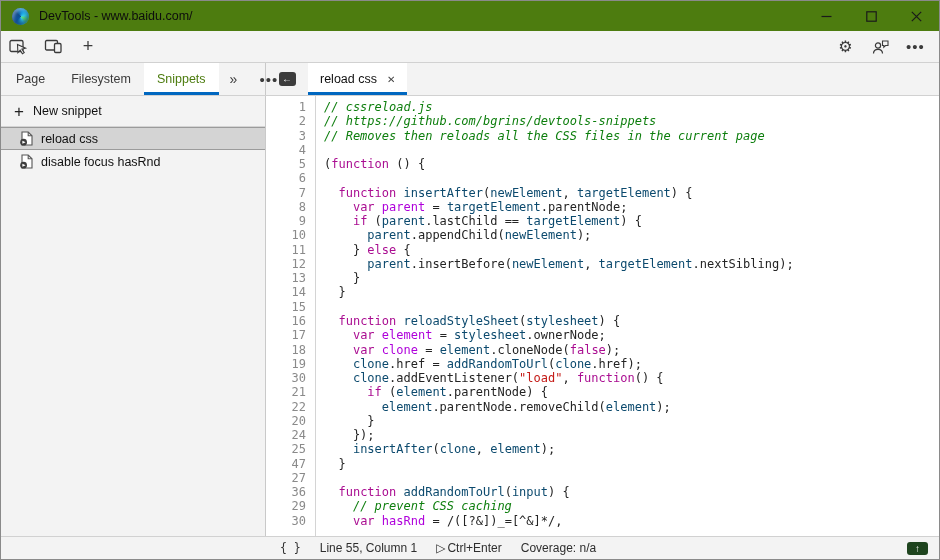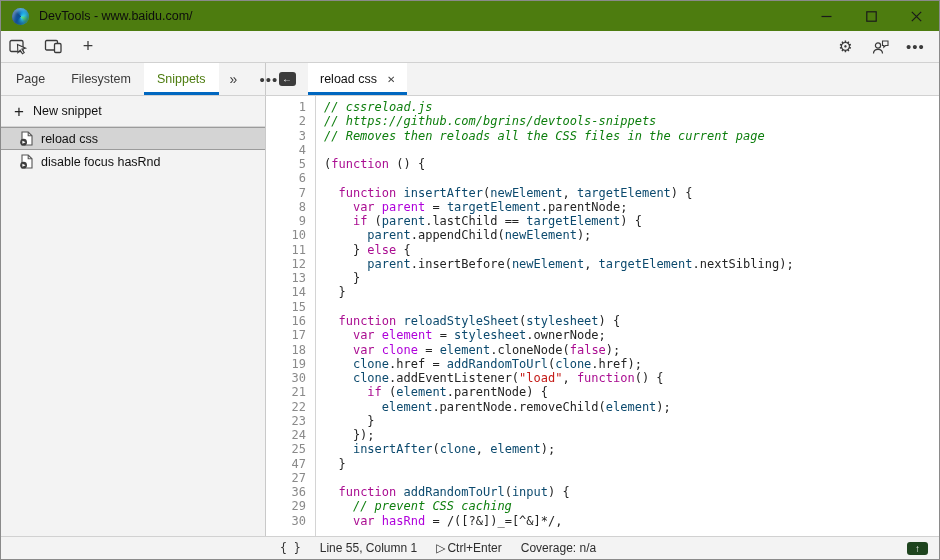--- a/index.html
+++ b/index.html
@@ -192,21 +192,21 @@
           <div class="ln">13</div>
           <div class="ln">14</div>
           <div class="ln">15</div>
           <div class="ln">16</div>
           <div class="ln">17</div>
           <div class="ln">18</div>
           <div class="ln">19</div>
           <div class="ln">30</div>
           <div class="ln">21</div>
           <div class="ln">22</div>
-          <div class="ln">23</div>
+          <div class="ln">20</div>
           <div class="ln">24</div>
           <div class="ln">25</div>
           <div class="ln">47</div>
           <div class="ln">27</div>
           <div class="ln">36</div>
           <div class="ln">29</div>
           <div class="ln">30</div>
         </div>
       <div class="code" id="code"><div class="cl"><span class="tk-cm">// cssreload.js</span></div><div class="cl"><span class="tk-cm">// https://github.com/bgrins/devtools-snippets</span></div><div class="cl"><span class="tk-cm">// Removes then reloads all the CSS files in the current page</span></div><div class="cl">&nbsp;</div><div class="cl"><span>(</span><span class="tk-kw">function</span><span> () {</span></div><div class="cl">&nbsp;</div><div class="cl"><span>  </span><span class="tk-kw">function</span><span> </span><span class="tk-var">insertAfter</span><span>(</span><span class="tk-var">newElement</span><span>, </span><span class="tk-var">targetElement</span><span>) {</span></div><div class="cl"><span>    </span><span class="tk-kw">var</span><span> </span><span class="tk-def">parent</span><span> = </span><span class="tk-var">targetElement</span><span>.parentNode;</span></div><div class="cl"><span>    </span><span class="tk-kw">if</span><span> (</span><span class="tk-var">parent</span><span>.lastChild == </span><span class="tk-var">targetElement</span><span>) {</span></div><div class="cl"><span>      </span><span class="tk-var">parent</span><span>.appendChild(</span><span class="tk-var">newElement</span><span>);</span></div><div class="cl"><span>    } </span><span class="tk-kw">else</span><span> {</span></div><div class="cl"><span>      </span><span class="tk-var">parent</span><span>.insertBefore(</span><span class="tk-var">newElement</span><span>, </span><span class="tk-var">targetElement</span><span>.nextSibling);</span></div><div class="cl"><span>    }</span></div><div class="cl"><span>  }</span></div><div class="cl">&nbsp;</div><div class="cl"><span>  </span><span class="tk-kw">function</span><span> </span><span class="tk-var">reloadStyleSheet</span><span>(</span><span class="tk-var">stylesheet</span><span>) {</span></div><div class="cl"><span>    </span><span class="tk-kw">var</span><span> </span><span class="tk-def">element</span><span> = </span><span class="tk-var">stylesheet</span><span>.ownerNode;</span></div><div class="cl"><span>    </span><span class="tk-kw">var</span><span> </span><span class="tk-def">clone</span><span> = </span><span class="tk-var">element</span><span>.cloneNode(</span><span class="tk-kw">false</span><span>);</span></div><div class="cl"><span>    </span><span class="tk-var">clone</span><span>.href = </span><span class="tk-var">addRandomToUrl</span><span>(</span><span class="tk-var">clone</span><span>.href);</span></div><div class="cl"><span>    </span><span class="tk-var">clone</span><span>.addEventListener(</span><span class="tk-str">"load"</span><span>, </span><span class="tk-kw">function</span><span>() {</span></div><div class="cl"><span>      </span><span class="tk-kw">if</span><span> (</span><span class="tk-var">element</span><span>.parentNode) {</span></div><div class="cl"><span>        </span><span class="tk-var">element</span><span>.parentNode.removeChild(</span><span class="tk-var">element</span><span>);</span></div><div class="cl"><span>      }</span></div><div class="cl"><span>    });</span></div><div class="cl"><span>    </span><span class="tk-var">insertAfter</span><span>(</span><span class="tk-var">clone</span><span>, </span><span class="tk-var">element</span><span>);</span></div><div class="cl"><span>  }</span></div><div class="cl">&nbsp;</div><div class="cl"><span>  </span><span class="tk-kw">function</span><span> </span><span class="tk-var">addRandomToUrl</span><span>(</span><span class="tk-var">input</span><span>) {</span></div><div class="cl"><span>    </span><span class="tk-cm">// prevent CSS caching</span></div><div class="cl"><span>    </span><span class="tk-kw">var</span><span> </span><span class="tk-def">hasRnd</span><span> = </span><span class="tk-re">/([?&amp;])_=[^&amp;]*/</span><span>,</span></div></div>
     </div>

